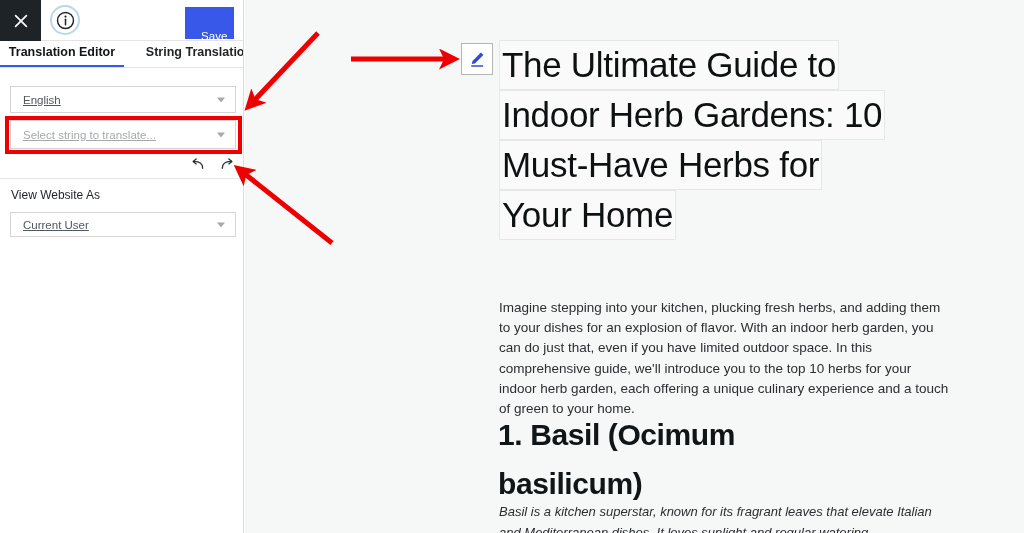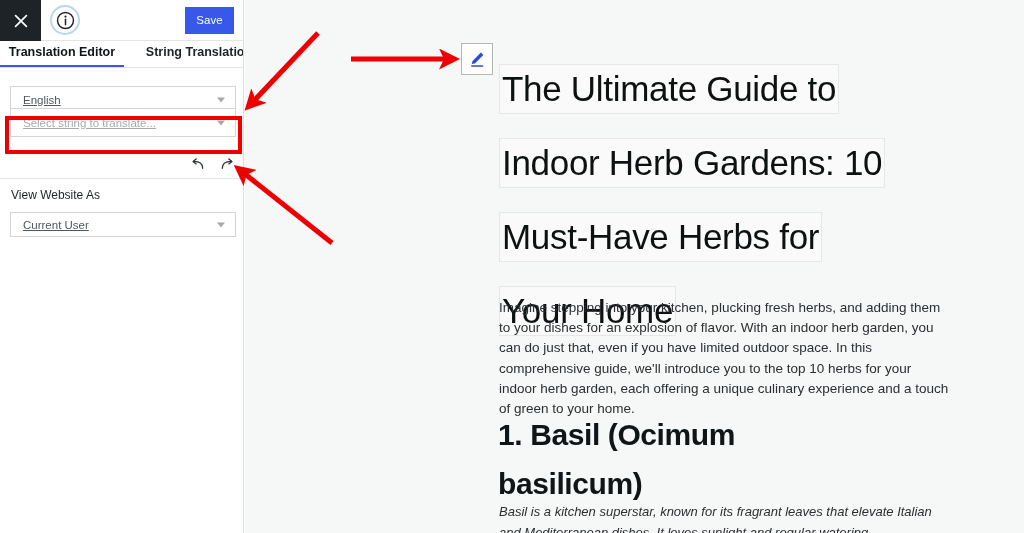--- a/index.html
+++ b/index.html
@@ -70,21 +70,21 @@
     width: 49px; height: 27px;
     background: #3858e9;
     color: #ffffff;
     border: none;
     font-family: "Liberation Sans", sans-serif;
     font-size: 11.5px;
     font-weight: 400;
     line-height: 27px;
     text-align: center;
     cursor: pointer;
-    padding: 0;
+    padding: 16px;
     letter-spacing: 0.1px;
   }
 
   
   #tabs {
     position: absolute;
     left: 0; top: 41px;
     width: 300px;
     height: 27px;
     border-bottom: 1px solid #e4e4e5;
@@ -136,21 +136,21 @@
     right: 10px;
     top: 50%;
     transform: translateY(-50%);
     width: 0; height: 0;
     border-left: 4.5px solid transparent;
     border-right: 4.5px solid transparent;
     border-top: 5px solid #a7aaad;
   }
 
   #language-select { left: 10px; top: 86px; width: 226px; height: 27px; }
-  #string-select   { left: 10px; top: 108px; width: 226px; height: 29px; }
+  #string-select   { left: 10px; top: 120px; width: 226px; height: 29px; }
 
   
   #string-select-highlight {
     position: absolute;
     left: 5px; top: 116px;
     width: 237px; height: 38px;
     border: 4px solid #ee0000;
     box-sizing: border-box;
     pointer-events: none;
   }
@@ -230,21 +230,20 @@
     line-height: 48px;
     color: #0e1111;
     letter-spacing: -0.3px;
     border: 1px solid #e6e7e7;
     background: #fafafa;
     box-sizing: border-box;
     padding: 0 2px;
     width: -moz-fit-content;
     width: fit-content;
     white-space: nowrap;
-    margin-top: 24px;
   }
 
   
   #intro-paragraph {
     position: absolute;
     left: 254px; top: 270px;
     width: 452px;
     font-size: 13.5px;
     line-height: 20.2px;
     color: #2b2f31;

